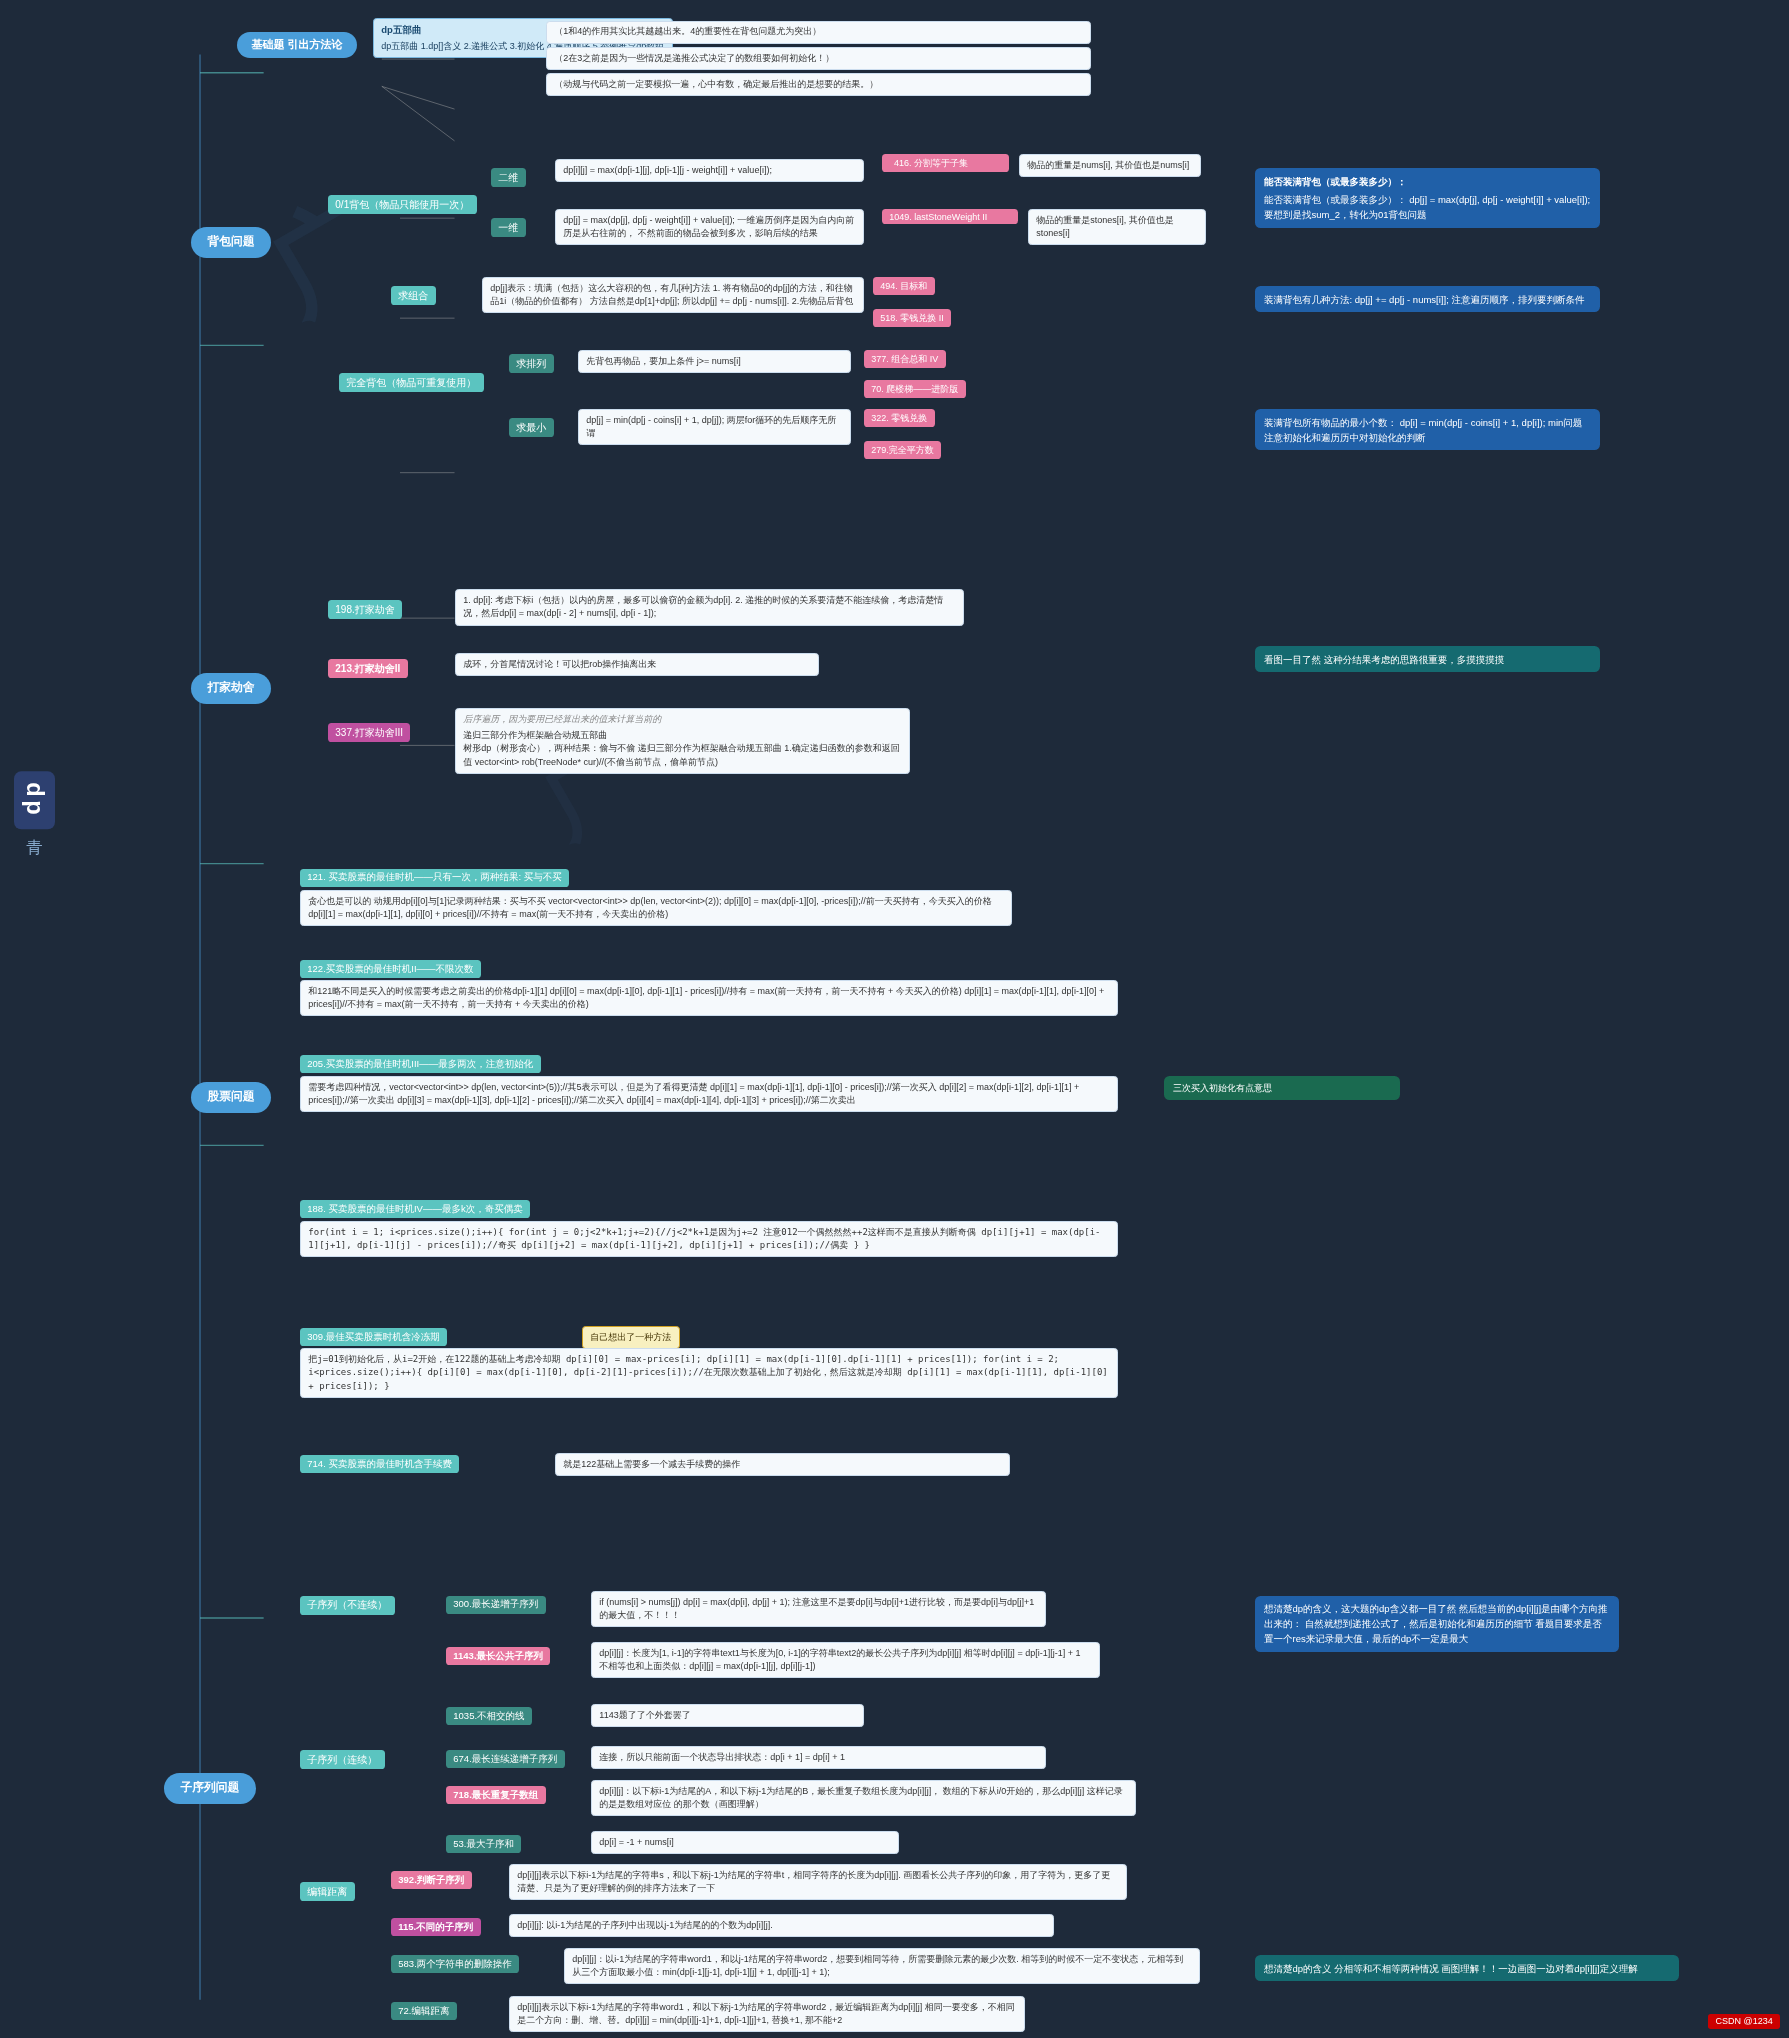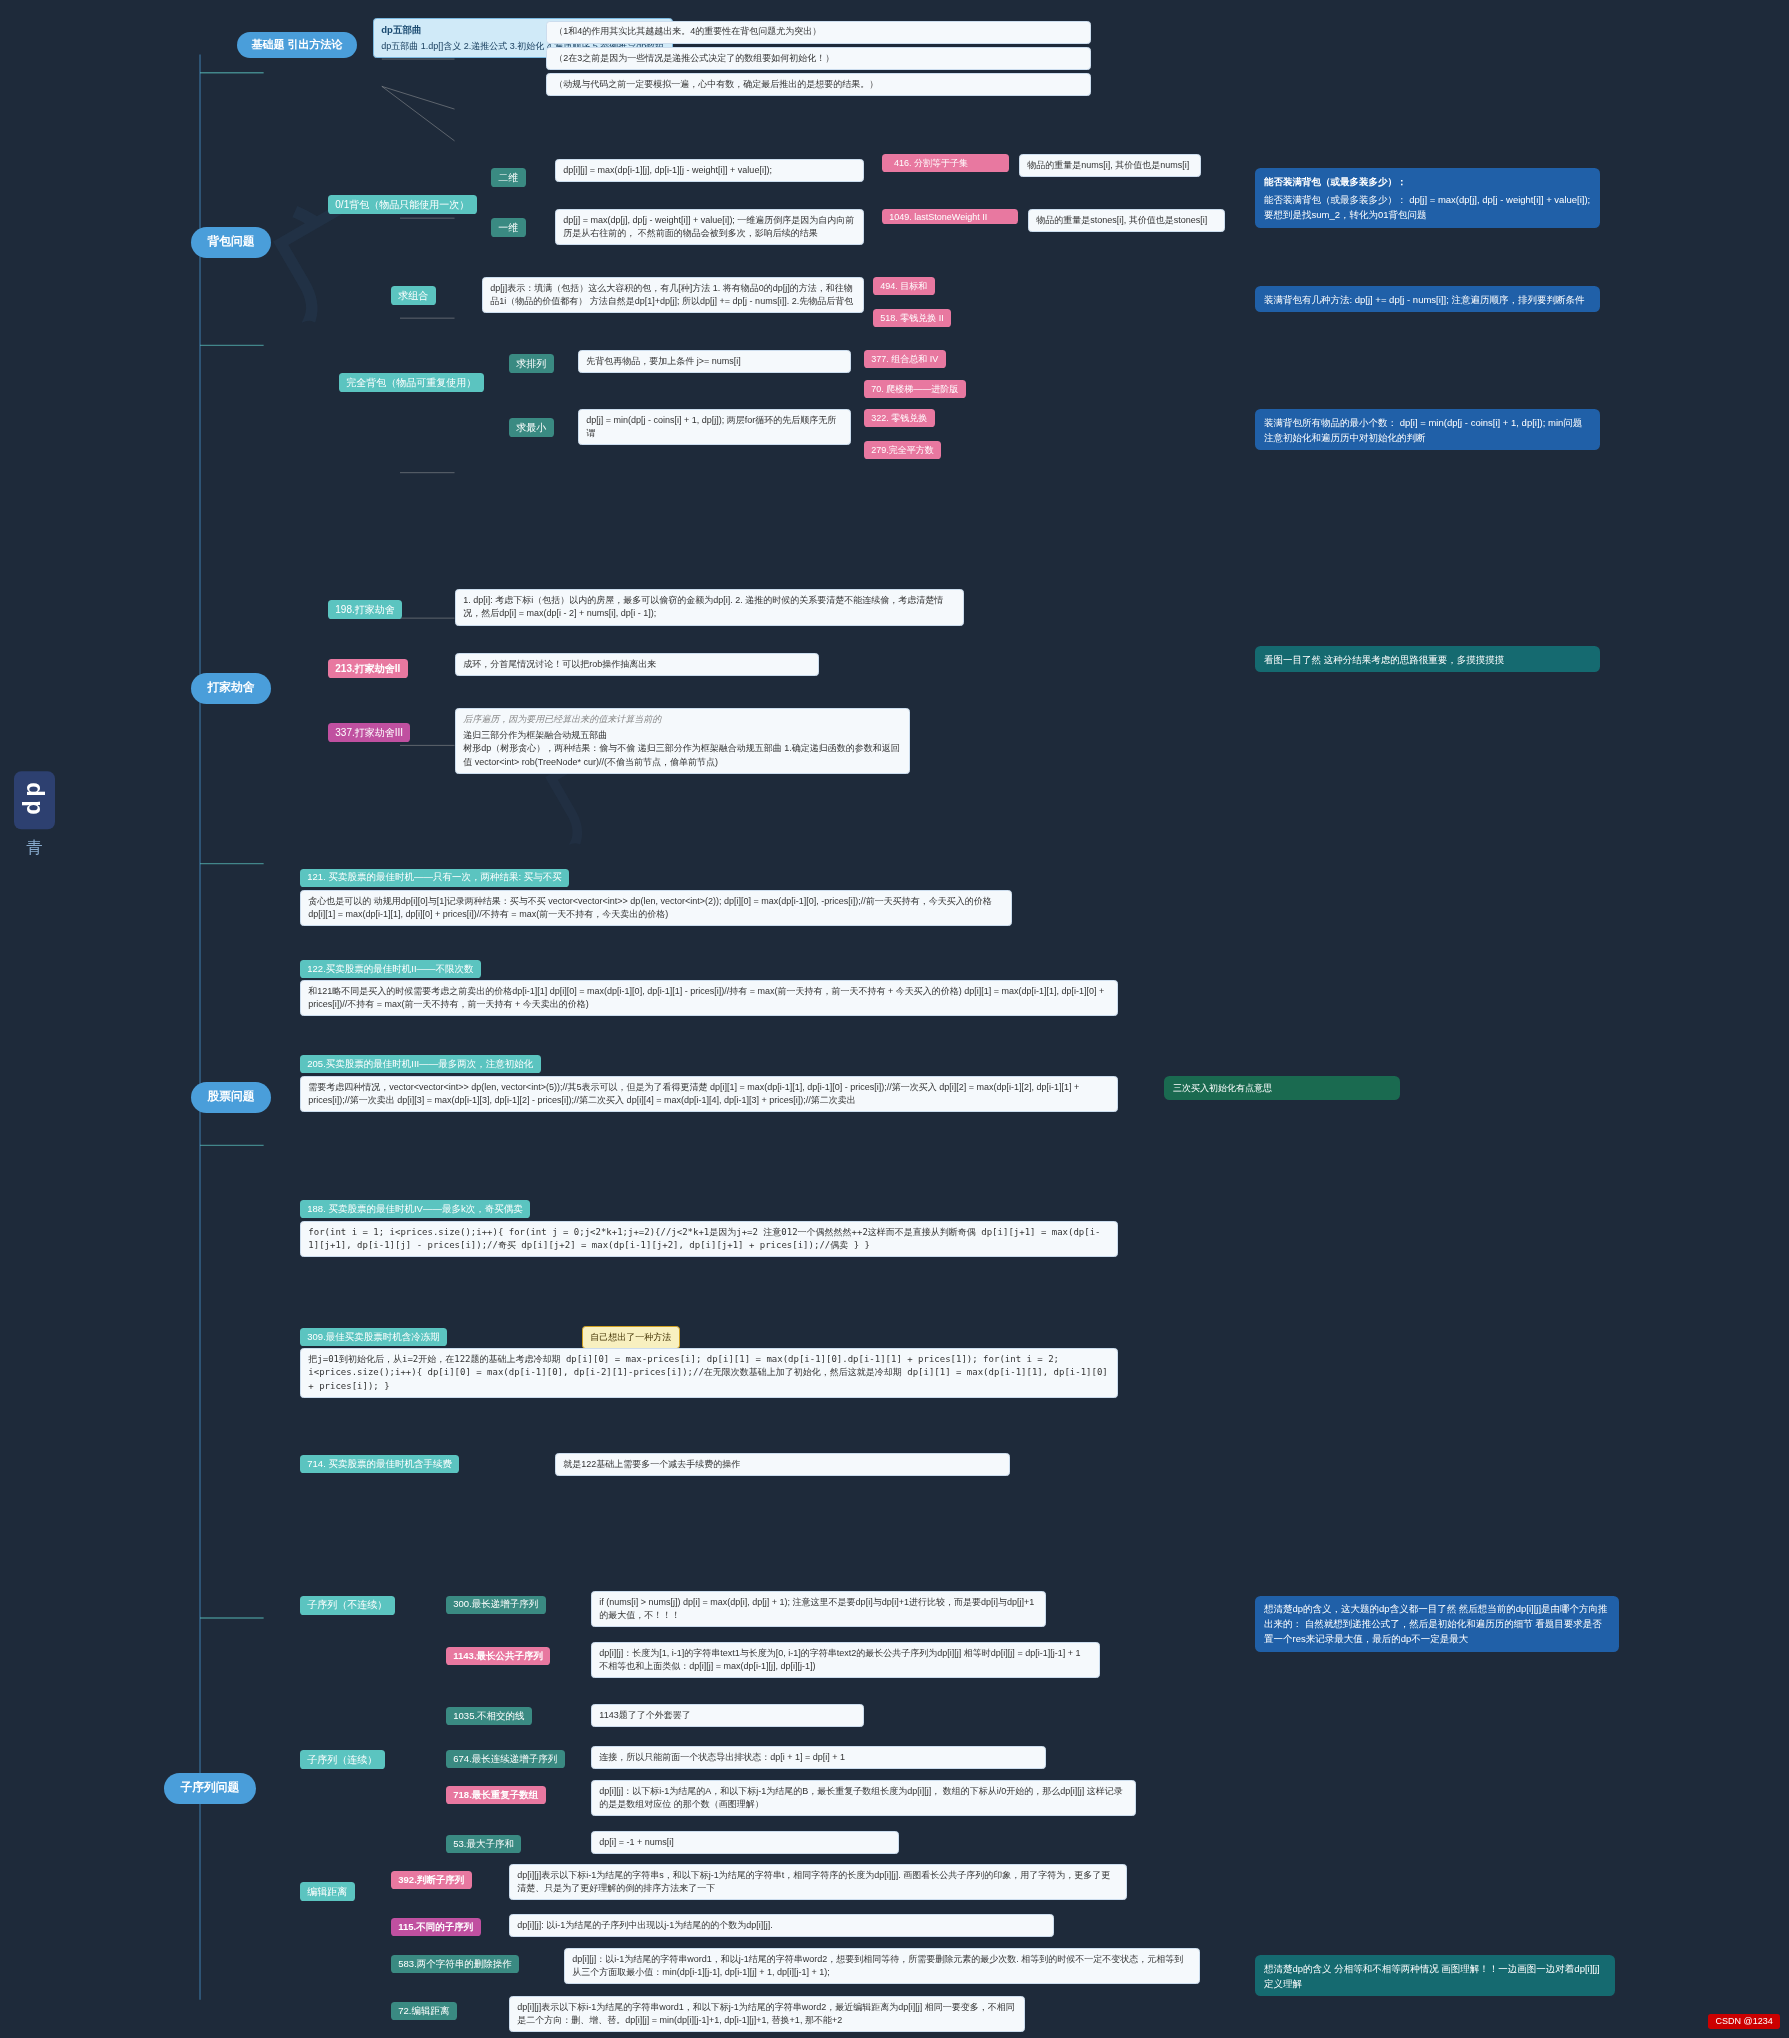--- a/index.html
+++ b/index.html
@@ -225,21 +225,21 @@
     <div style="position:absolute; left:482px; top:91px; width:309px;">
       <div class="box-white" style="font-size:9px;">
         <div>dp[j] = max(dp[j], dp[j - weight[i]] + value[i]);
 一维遍历倒序是因为自内向前历是从右往前的，
 不然前面的物品会被到多次，影响后续的结果</div>
       </div>
     </div>
     <div style="position:absolute; left:809px; top:91px; width:136px;">
       <div class="node-pink" style="font-size:9px;">1049. lastStoneWeight II</div>
     </div>
-    <div style="position:absolute; left:955px; top:91px; width:197px;">
+    <div style="position:absolute; left:955px; top:91px; width:178px;">
       <div class="box-white" style="font-size:9px;">物品的重量是stones[i], 其价值也是stones[i]</div>
     </div>
 
     <div style="position:absolute; left:318px; top:168px;">
       <div class="node-cyan" style="font-size:10px;">求组合</div>
     </div>
     <div style="position:absolute; left:409px; top:159px; width:382px;">
       <div class="box-white" style="font-size:9px;">
         <div>dp[j]表示：填满（包括）这么大容积的包，有几[种]方法
 1. 将有物品0的dp[j]的方法，和往物品1i（物品的价值都有）
@@ -529,21 +529,21 @@
     </div>
 
     <div style="position:absolute; left:1182px; top:4.5px; width:364px;">
       <div class="hint-box-blue" style="font-size:9.5px;">
         <div>想清楚dp的含义，这大题的dp含义都一目了然
 然后想当前的dp[i][j]是由哪个方向推出来的：
 自然就想到递推公式了，然后是初始化和遍历历的细节
 看题目要求是否置一个res来记录最大值，最后的dp不一定是最大</div>
       </div>
     </div>
-    <div style="position:absolute; left:1182px; top:364px; width:360px;">
+    <div style="position:absolute; left:1182px; top:364px; width:424px;">
       <div class="hint-box-teal" style="font-size:9.5px;">
         <div>想清楚dp的含义
 分相等和不相等两种情况
 画图理解！！一边画图一边对着dp[i][j]定义理解</div>
       </div>
     </div>
   </div>
 
   <div class="csdn-badge">CSDN @1234</div>
 

